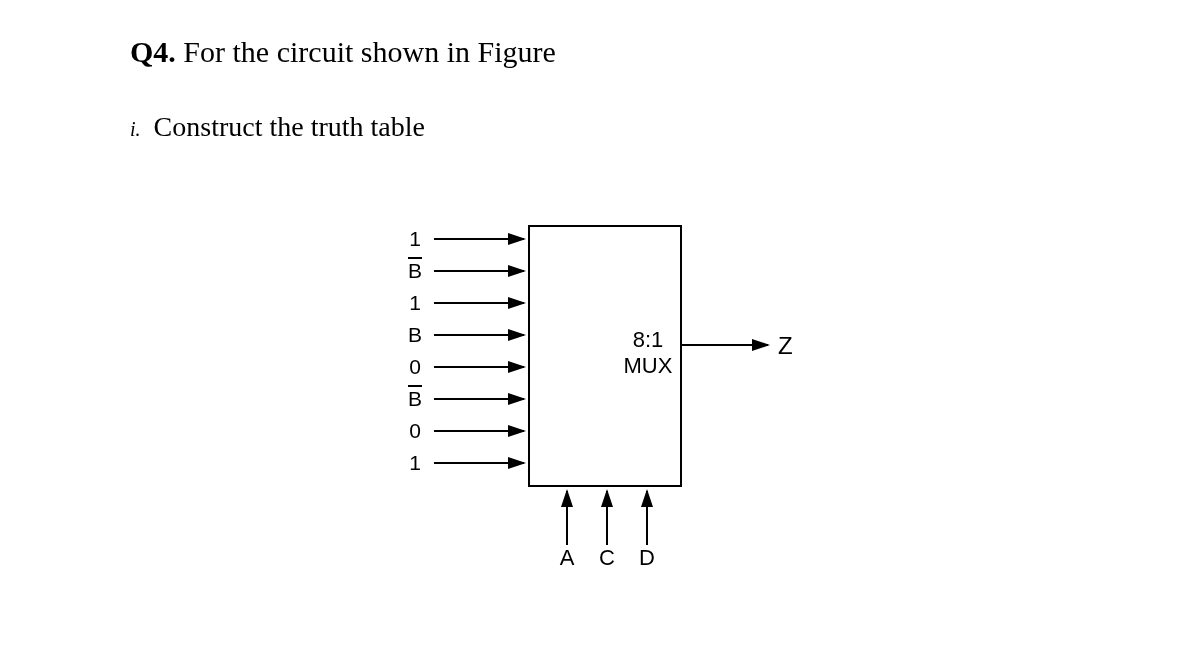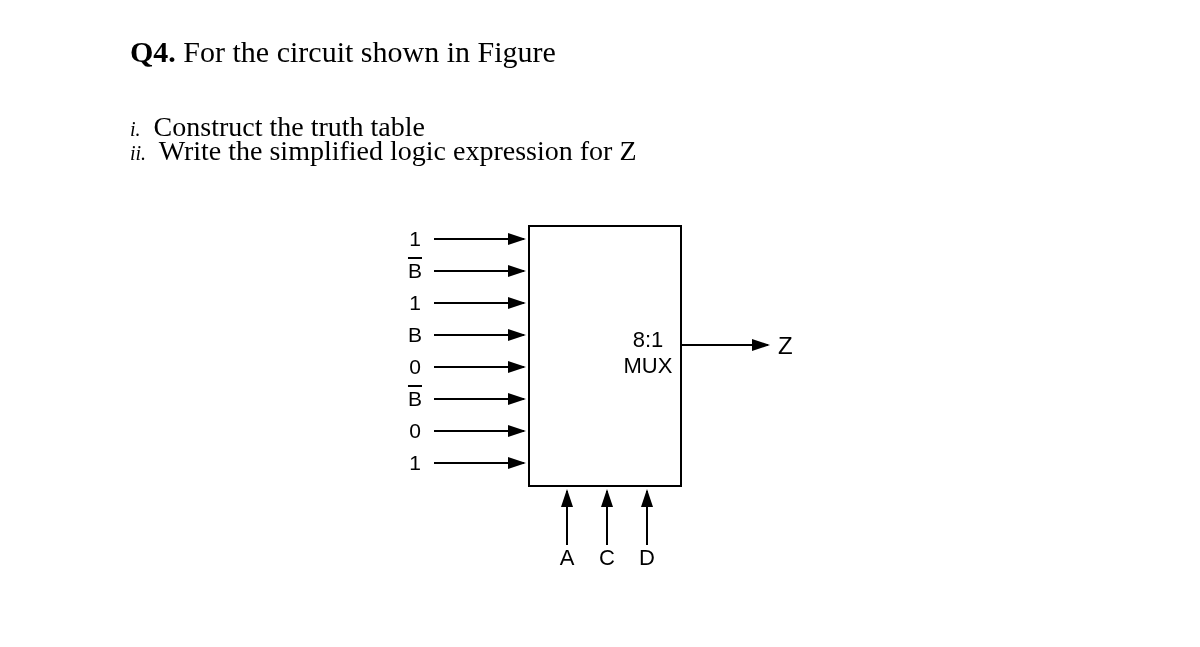--- a/index.html
+++ b/index.html
@@ -110,24 +110,20 @@
 
   <div class="question-header">
     <span class="qnum">Q4.</span>
     <span>For the circuit shown in Figure</span>
   </div>
 
   <div class="subq subq1">
     <span class="roman">i.</span>
     <span>Construct the truth table</span>
   </div>
-  <div class="subq subq2">
-    <span class="roman">ii.</span>
-    <span>Write the simplified logic expression for Z</span>
-  </div>
 
   <div class="circuit">
 
     <div class="mux-box"></div>
     <div class="mux-label">
       <span>8:1</span><br>
       <span>MUX</span>
     </div>
 
     <div class="input-label" style="top:12px">1</div>

